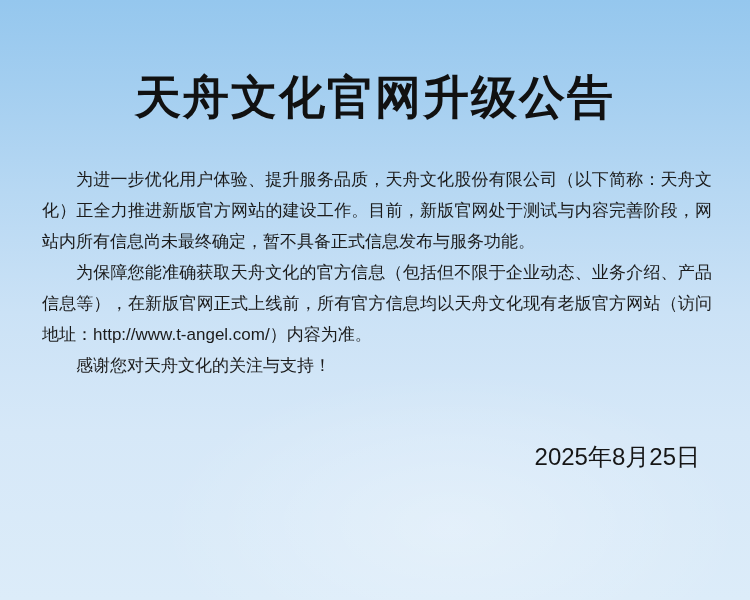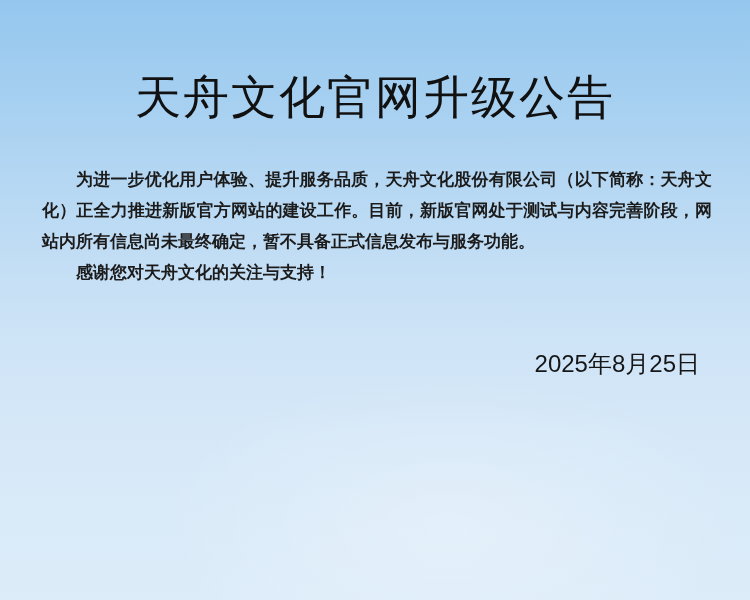--- a/index.html
+++ b/index.html
@@ -27,31 +27,31 @@
         #d6e8f8 72%,
         #dcecf9 100%);
     color: #1b1b1b;
   }
   .title {
     margin: 0;
     padding-top: 70px;
     text-align: center;
     font-size: 46px;
     line-height: 54px;
-    font-weight: 400;
+    font-weight: 700;
     letter-spacing: 2px;
     color: #111111;
   }
   .content {
     margin-top: 40px;
     padding: 0 38px 0 42px;
     font-size: 17px;
     line-height: 31px;
     text-align: justify;
-    font-weight: 700;
+    font-weight: 400;
   }
   .content p {
     margin: 0;
     text-indent: 2em;
     word-break: break-all;
   }
   .signature-block {
     margin-top: 34px;
     margin-right: 50px;
     float: right;
@@ -72,19 +72,20 @@
   }
 </style>
 </head>
 <body>
 
 <div class="page">
   <h1 class="title">天舟文化官网升级公告</h1>
 
   <div class="content">
     <p>为进一步优化用户体验、提升服务品质，天舟文化股份有限公司（以下简称：天舟文化）正全力推进新版官方网站的建设工作。目前，新版官网处于测试与内容完善阶段，网站内所有信息尚未最终确定，暂不具备正式信息发布与服务功能。</p>
+    <p>为保障您能准确获取天舟文化的官方信息（包括但不限于企业动态、业务介绍、产品信息等），在新版官网正式上线前，所有官方信息均以天舟文化现有老版官方网站（访问地址：http://www.t-angel.com/）内容为准。</p>
     <p>感谢您对天舟文化的关注与支持！</p>
   </div>
 
   <div class="signature-block">
     <div class="signature-date">2025年8月25日</div>
   </div>
 </div>
 
 </body></html>

